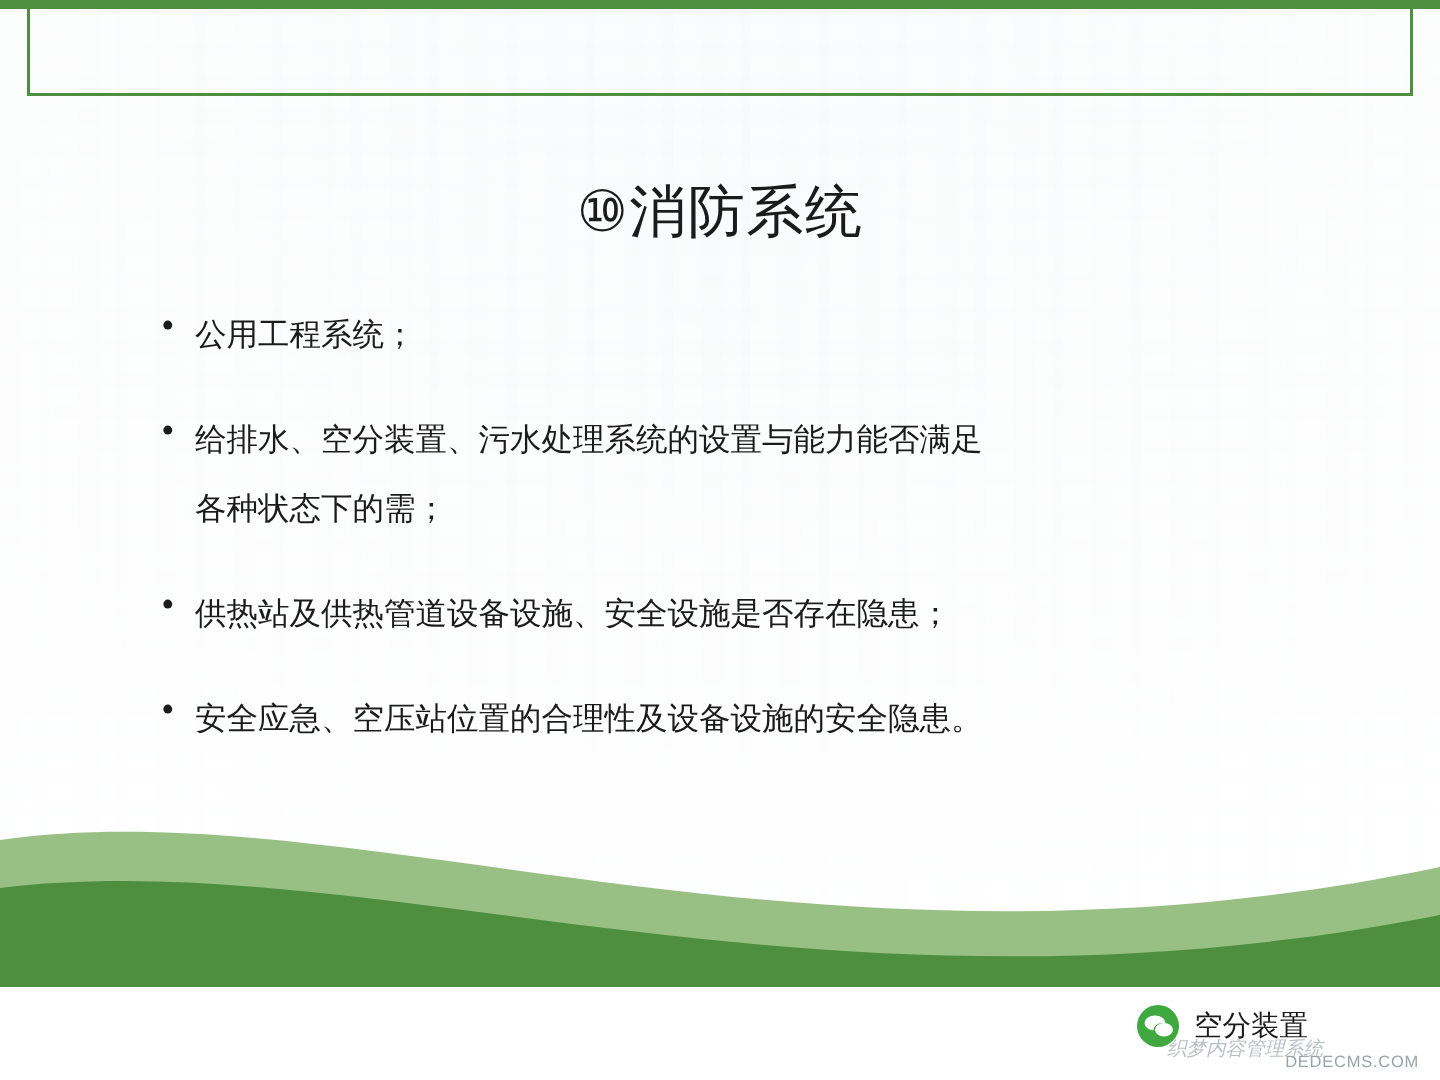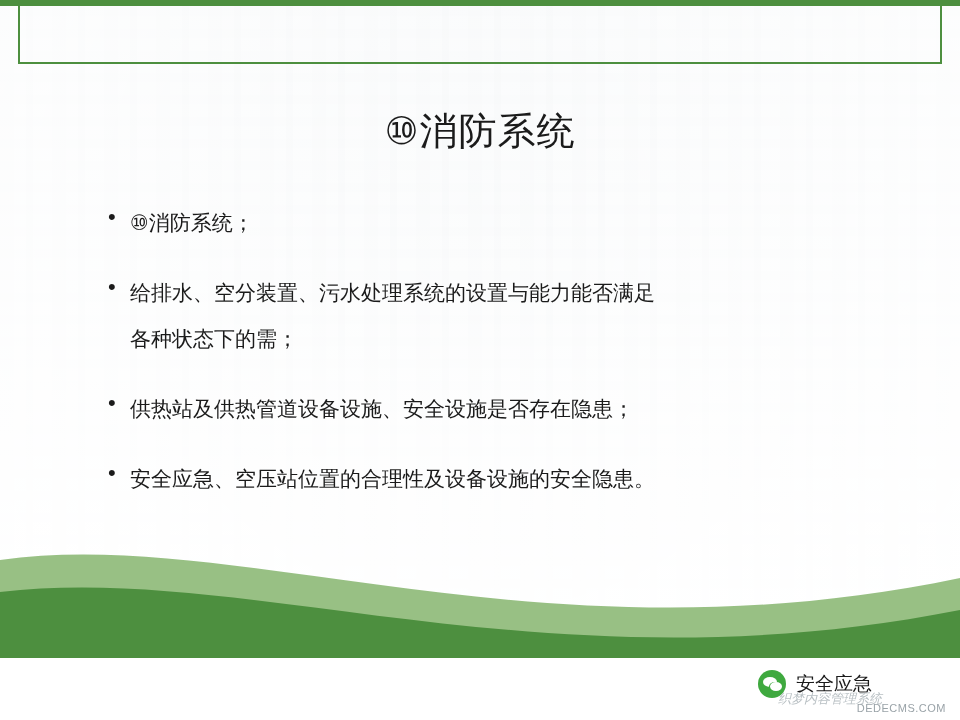--- a/index.html
+++ b/index.html
@@ -106,21 +106,21 @@
     bottom: 62px;
     width: 960px;
     height: 3px;
     background: #4d8f3f;
   }
 
   
   .title {
     position: absolute;
     left: 0;
-    top: 106px;
+    top: 116px;
     width: 960px;
     text-align: center;
     font-size: 38px;
     color: #1b1b1b;
     letter-spacing: 1px;
     font-family: "DejaVu Sans", sans-serif;
   }
 
   
   .bullets {
@@ -232,38 +232,38 @@
   </svg>
 
   <div class="bottom-bar"></div>
   <div class="bottom-rule"></div>
 
   <div class="title">⑩消防系统</div>
 
   <div class="bullets">
     <div class="bullet-row">
       <div class="bullet-dot">•</div>
-      <div class="bullet-text">⑩消防系统；</div>
+      <div class="bullet-text">公用工程系统；</div>
     </div>
     <div class="bullet-row">
       <div class="bullet-dot">•</div>
       <div class="bullet-text">给排水、空分装置、污水处理系统的设置与能力能否满足
 各种状态下的需；</div>
     </div>
     <div class="bullet-row">
       <div class="bullet-dot">•</div>
       <div class="bullet-text">供热站及供热管道设备设施、安全设施是否存在隐患；</div>
     </div>
     <div class="bullet-row">
       <div class="bullet-dot">•</div>
       <div class="bullet-text">安全应急、空压站位置的合理性及设备设施的安全隐患。</div>
     </div>
   </div>
 
   <div class="wechat">
     <span class="wechat-icon"></span>
-    <span class="wechat-label">安全应急</span>
+    <span class="wechat-label">空分装置</span>
   </div>
 
   <div class="watermark-cn">织梦内容管理系统</div>
   <div class="watermark">DEDECMS.COM</div>
 
 </div>
 
 </body></html>

